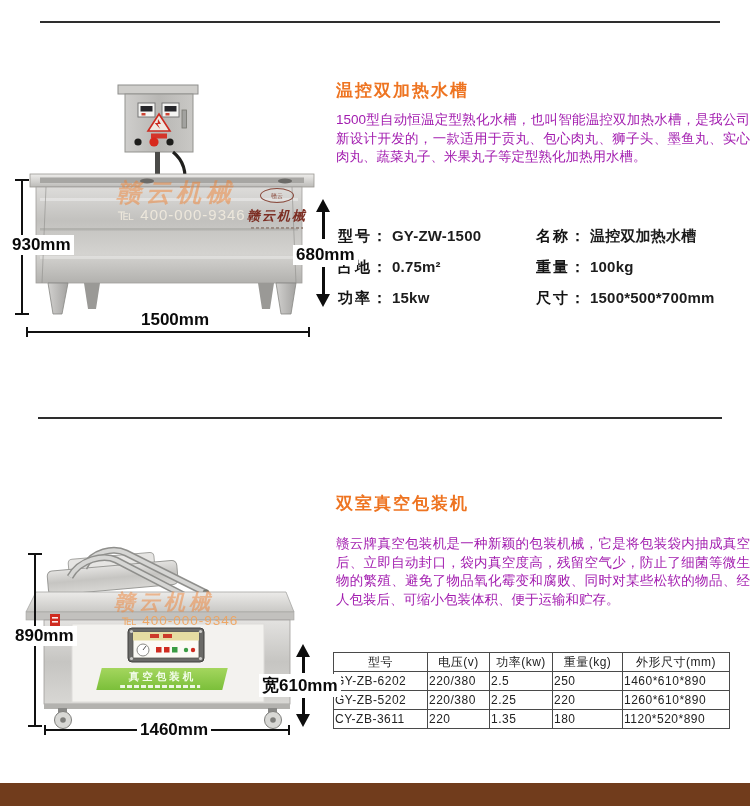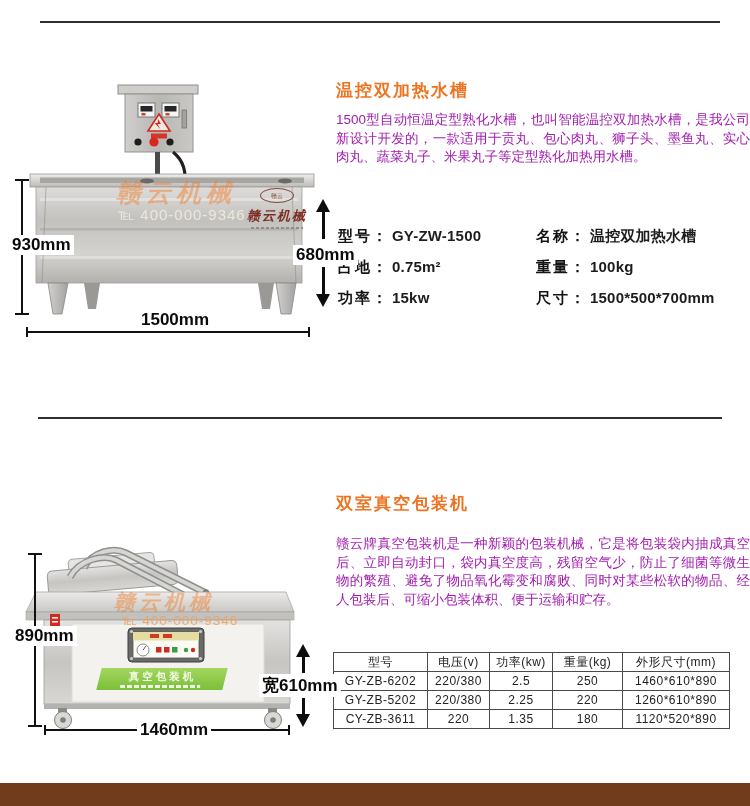--- a/index.html
+++ b/index.html
@@ -71,21 +71,21 @@
   .green-label { position:absolute; left:99px; top:148px; width:126px; height:22px;
                  transform:skewX(-14deg); background:linear-gradient(#a4d65e,#7bbf3a);
                  text-align:center; z-index:4; }
   .green-label .gl-text { transform:skewX(14deg); display:block; margin-top:2px;
                  color:#f2fbe8; font-size:10.5px; font-weight:bold; letter-spacing:3px; }
   .green-label .gl-sub { transform:skewX(14deg); display:block; margin:1px auto 0; width:80px; height:3px;
                  background:repeating-linear-gradient(90deg,rgba(255,255,255,.85) 0 5px,transparent 5px 7px); }
 
   
   .spec-table { position:absolute; left:333px; top:652px; width:396px;
-                border-collapse:collapse; font-size:12px; color:#222; text-align:center;
+                border-collapse:collapse; font-size:12px; color:#222; 
                 table-layout:fixed; }
   .spec-table th, .spec-table td { border:1px solid #4a4a4a; height:19px; padding:0 1px;
                 font-weight:normal; letter-spacing:.5px; overflow:hidden; white-space:nowrap; }
 </style>
 </head>
 <body>
 
 <div class="page">
   <div class="topline"></div>
 

